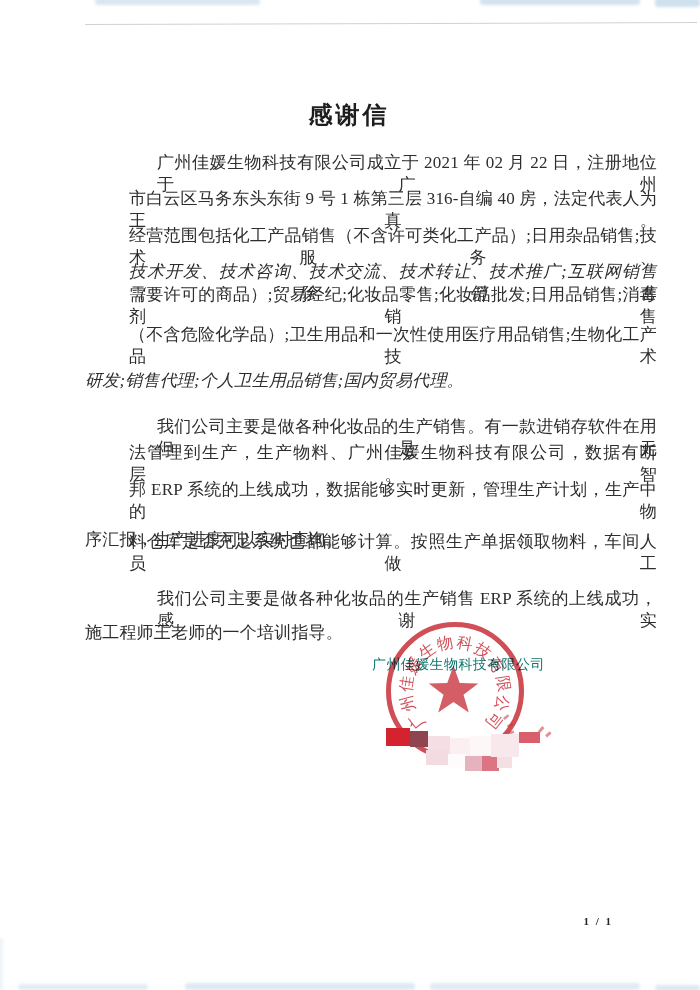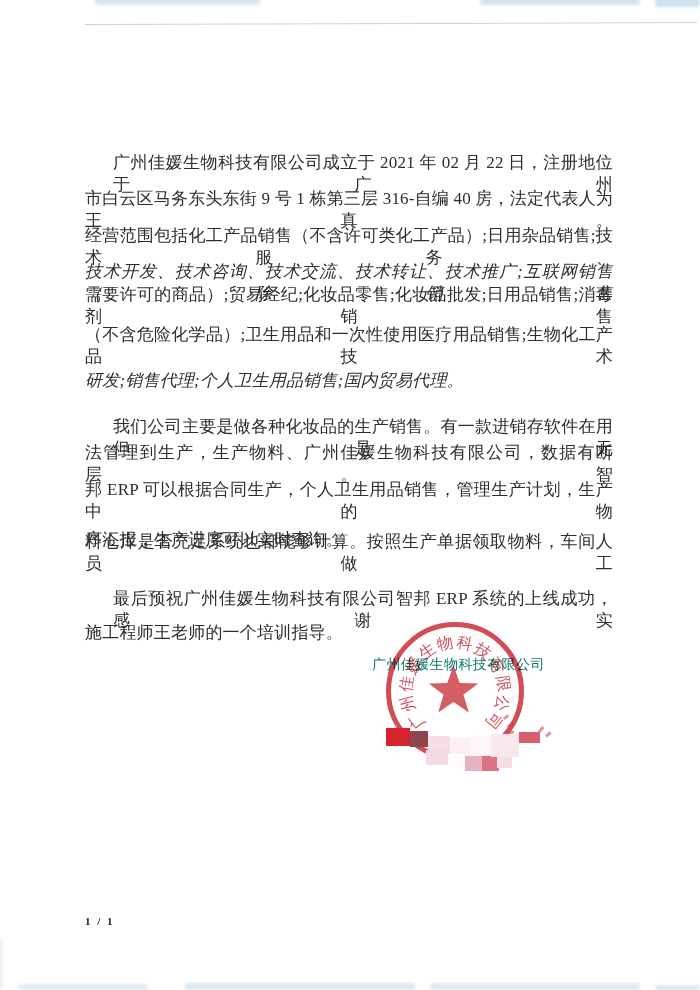--- a/index.html
+++ b/index.html
@@ -30,33 +30,33 @@
   
   .title{
     position:absolute;left:85px;top:99px;width:528px;height:32px;
     text-align:center;font-size:24px;font-weight:bold;color:#1e1d1d;
     letter-spacing:3px;
   }
   .line{
     position:absolute;left:85px;width:528px;height:24px;
     font-size:17px;color:#2e2c2c;letter-spacing:.2px;line-height:22px;
   }
-  .line.fill{text-align:justify;text-align-last:justify;}
+  .line.fill{text-align:justify;text-align-last:justify;margin-left:44px;}
   .line.indent{padding-left:28px;width:500px;}
   .signature{
     position:absolute;left:372px;top:656px;width:210px;height:24px;
     font-size:14px;color:#0f766e;letter-spacing:.4px;
   }
   .sign-date{
     position:absolute;left:399px;top:694px;width:160px;height:24px;
     font-size:16.5px;color:#2c2a2a;letter-spacing:.6px;
   }
   .page-number{
     position:absolute;left:85px;top:915px;width:528px;height:16px;
-    text-align:left;font-size:11px;font-weight:bold;color:#242424;
+    text-align:right;font-size:11px;font-weight:bold;color:#242424;
     letter-spacing:2px;font-family:"Liberation Serif","DejaVu Serif",serif;
   }
 
   
   .stamp-svg{
     position:absolute;left:0;top:0;
     mix-blend-mode:multiply;opacity:.92;
   }
   
   .mosaic{position:absolute;left:0;top:0;width:700px;height:990px;pointer-events:none;}
@@ -70,35 +70,36 @@
   <div class="scan-line-top"></div>
   <div class="smudge sm1"></div>
   <div class="smudge sm2"></div>
   <div class="smudge sm3"></div>
   <div class="smudge sm4"></div>
   <div class="smudge sm5"></div>
   <div class="smudge sm6"></div>
   <div class="smudge sm7"></div>
   <div class="smudge sm8"></div>
 
+  <div class="title">感谢信</div>
 
   <div id="letter-lines">
       <div class="line fill indent" style="top: 152px;">广州佳媛生物科技有限公司成立于 2021 年 02 月 22 日，注册地位于广州</div>
       <div class="line fill" style="top: 188.3px;">市白云区马务东头东街 9 号 1 栋第三层 316-自编 40 房，法定代表人为王真。</div>
       <div class="line fill" style="top: 224.6px;">经营范围包括化工产品销售（不含许可类化工产品）;日用杂品销售;技术服务、</div>
       <div class="line fill" style="top: 260.9px; font-style: italic;">技术开发、技术咨询、技术交流、技术转让、技术推广;互联网销售（除销售</div>
       <div class="line fill" style="top: 284px;">需要许可的商品）;贸易经纪;化妆品零售;化妆品批发;日用品销售;消毒剂销售</div>
       <div class="line fill" style="top: 324px;">（不含危险化学品）;卫生用品和一次性使用医疗用品销售;生物化工产品技术</div>
       <div class="line" style="top: 369.8px; font-style: italic;">研发;销售代理;个人卫生用品销售;国内贸易代理。</div>
       <div class="line fill indent" style="top: 416px;">我们公司主要是做各种化妆品的生产销售。有一款进销存软件在用但是无</div>
       <div class="line fill" style="top: 442.4px;">法管理到生产，生产物料、广州佳媛生物科技有限公司，数据有断层。智</div>
-      <div class="line fill" style="top: 478.7px;">邦 ERP 可以根据合同生产，个人卫生用品销售，管理生产计划，生产中的物</div>
+      <div class="line fill" style="top: 478.7px;">邦 ERP 系统的上线成功，数据能够实时更新，管理生产计划，生产中的物</div>
       <div class="line fill" style="top: 531px;">料仓库是否充足系统也都能够计算。按照生产单据领取物料，车间人员做工</div>
       <div class="line" style="top: 529px;">序汇报，生产进度可以实时查询。</div>
-      <div class="line fill indent" style="top: 587.6px;">最后预祝广州佳媛生物科技有限公司智邦 ERP 系统的上线成功，感谢实</div>
+      <div class="line fill indent" style="top: 587.6px;">我们公司主要是做各种化妆品的生产销售 ERP 系统的上线成功，感谢实</div>
       <div class="line" style="top: 622px;">施工程师王老师的一个培训指导。</div>
     </div>
 
   <div class="signature">广州佳媛生物科技有限公司</div>
 
   <svg class="stamp-svg" width="700" height="990" viewBox="0 0 700 990">
     <g id="stamp-group">
       <circle cx="455" cy="691" r="66.5" fill="none" stroke="#c5232e" stroke-width="5" opacity="0.88"></circle>
       <polygon points="453.5,665.5 459.7,683.0 478.2,683.5 463.5,694.7 468.8,712.5 453.5,702.0 438.2,712.5 443.5,694.7 428.8,683.5 447.3,683.0" fill="#c5232e" opacity="0.8"></polygon>
       <g id="stamp-ring-text">

